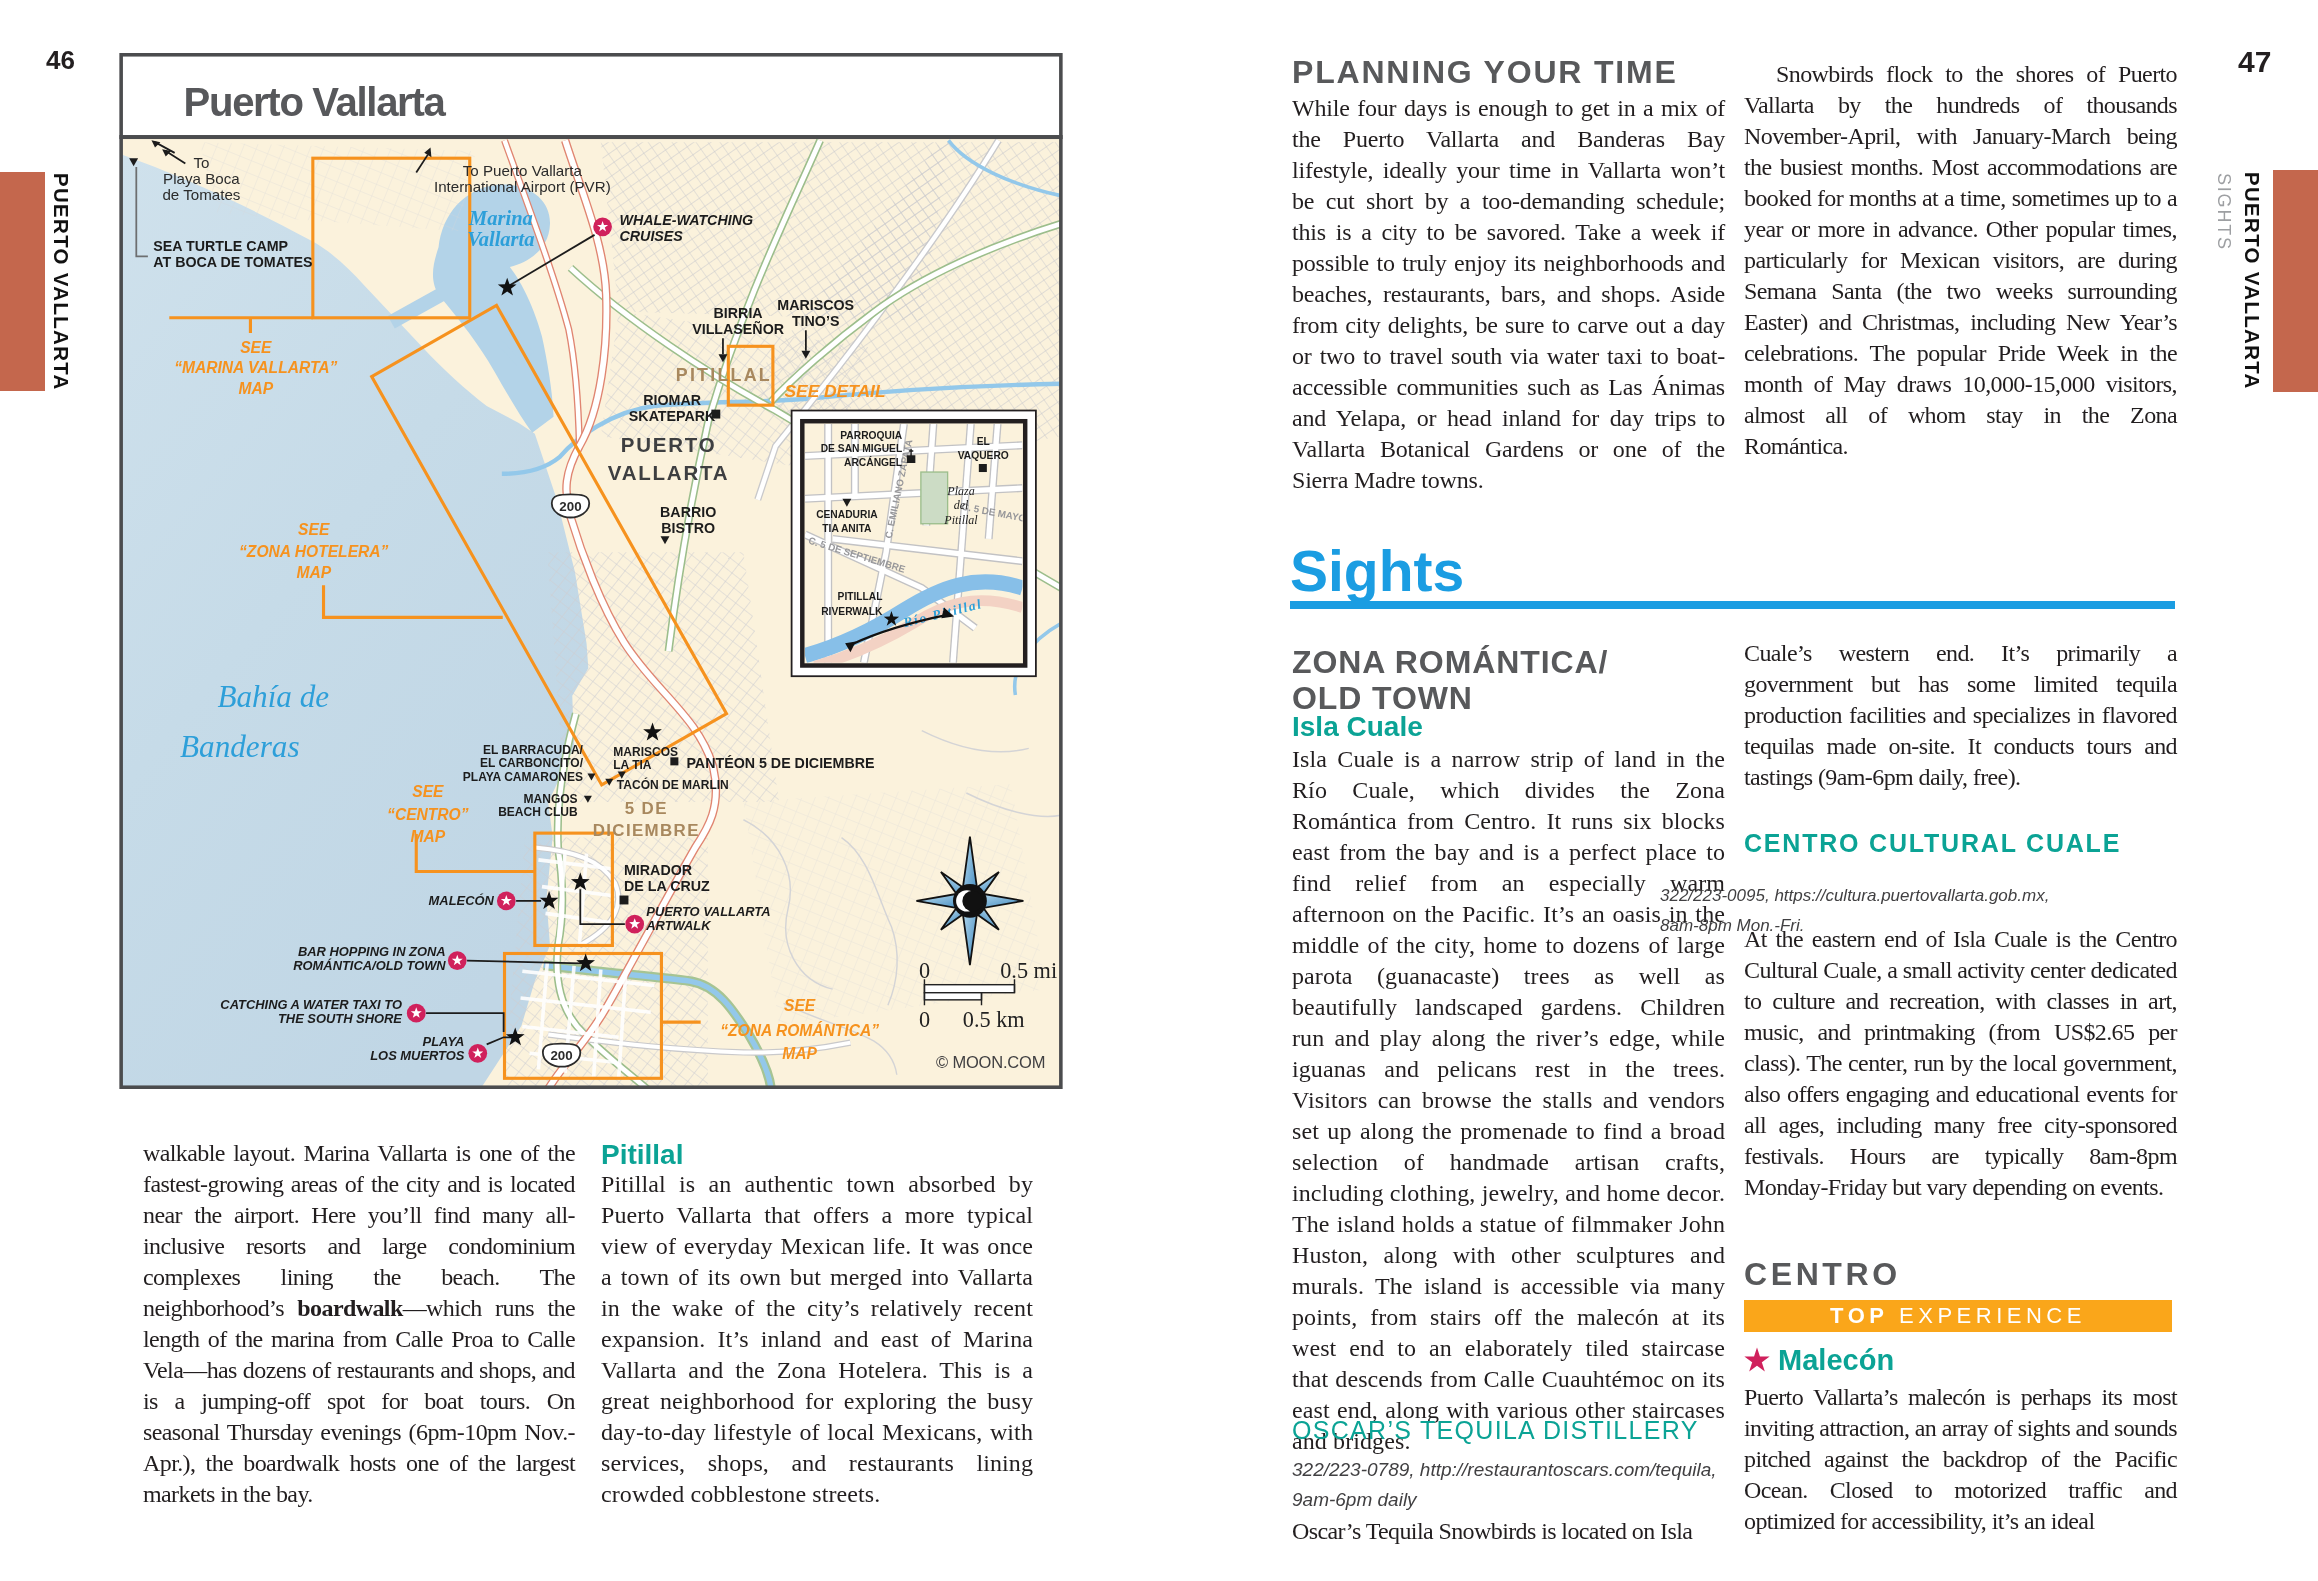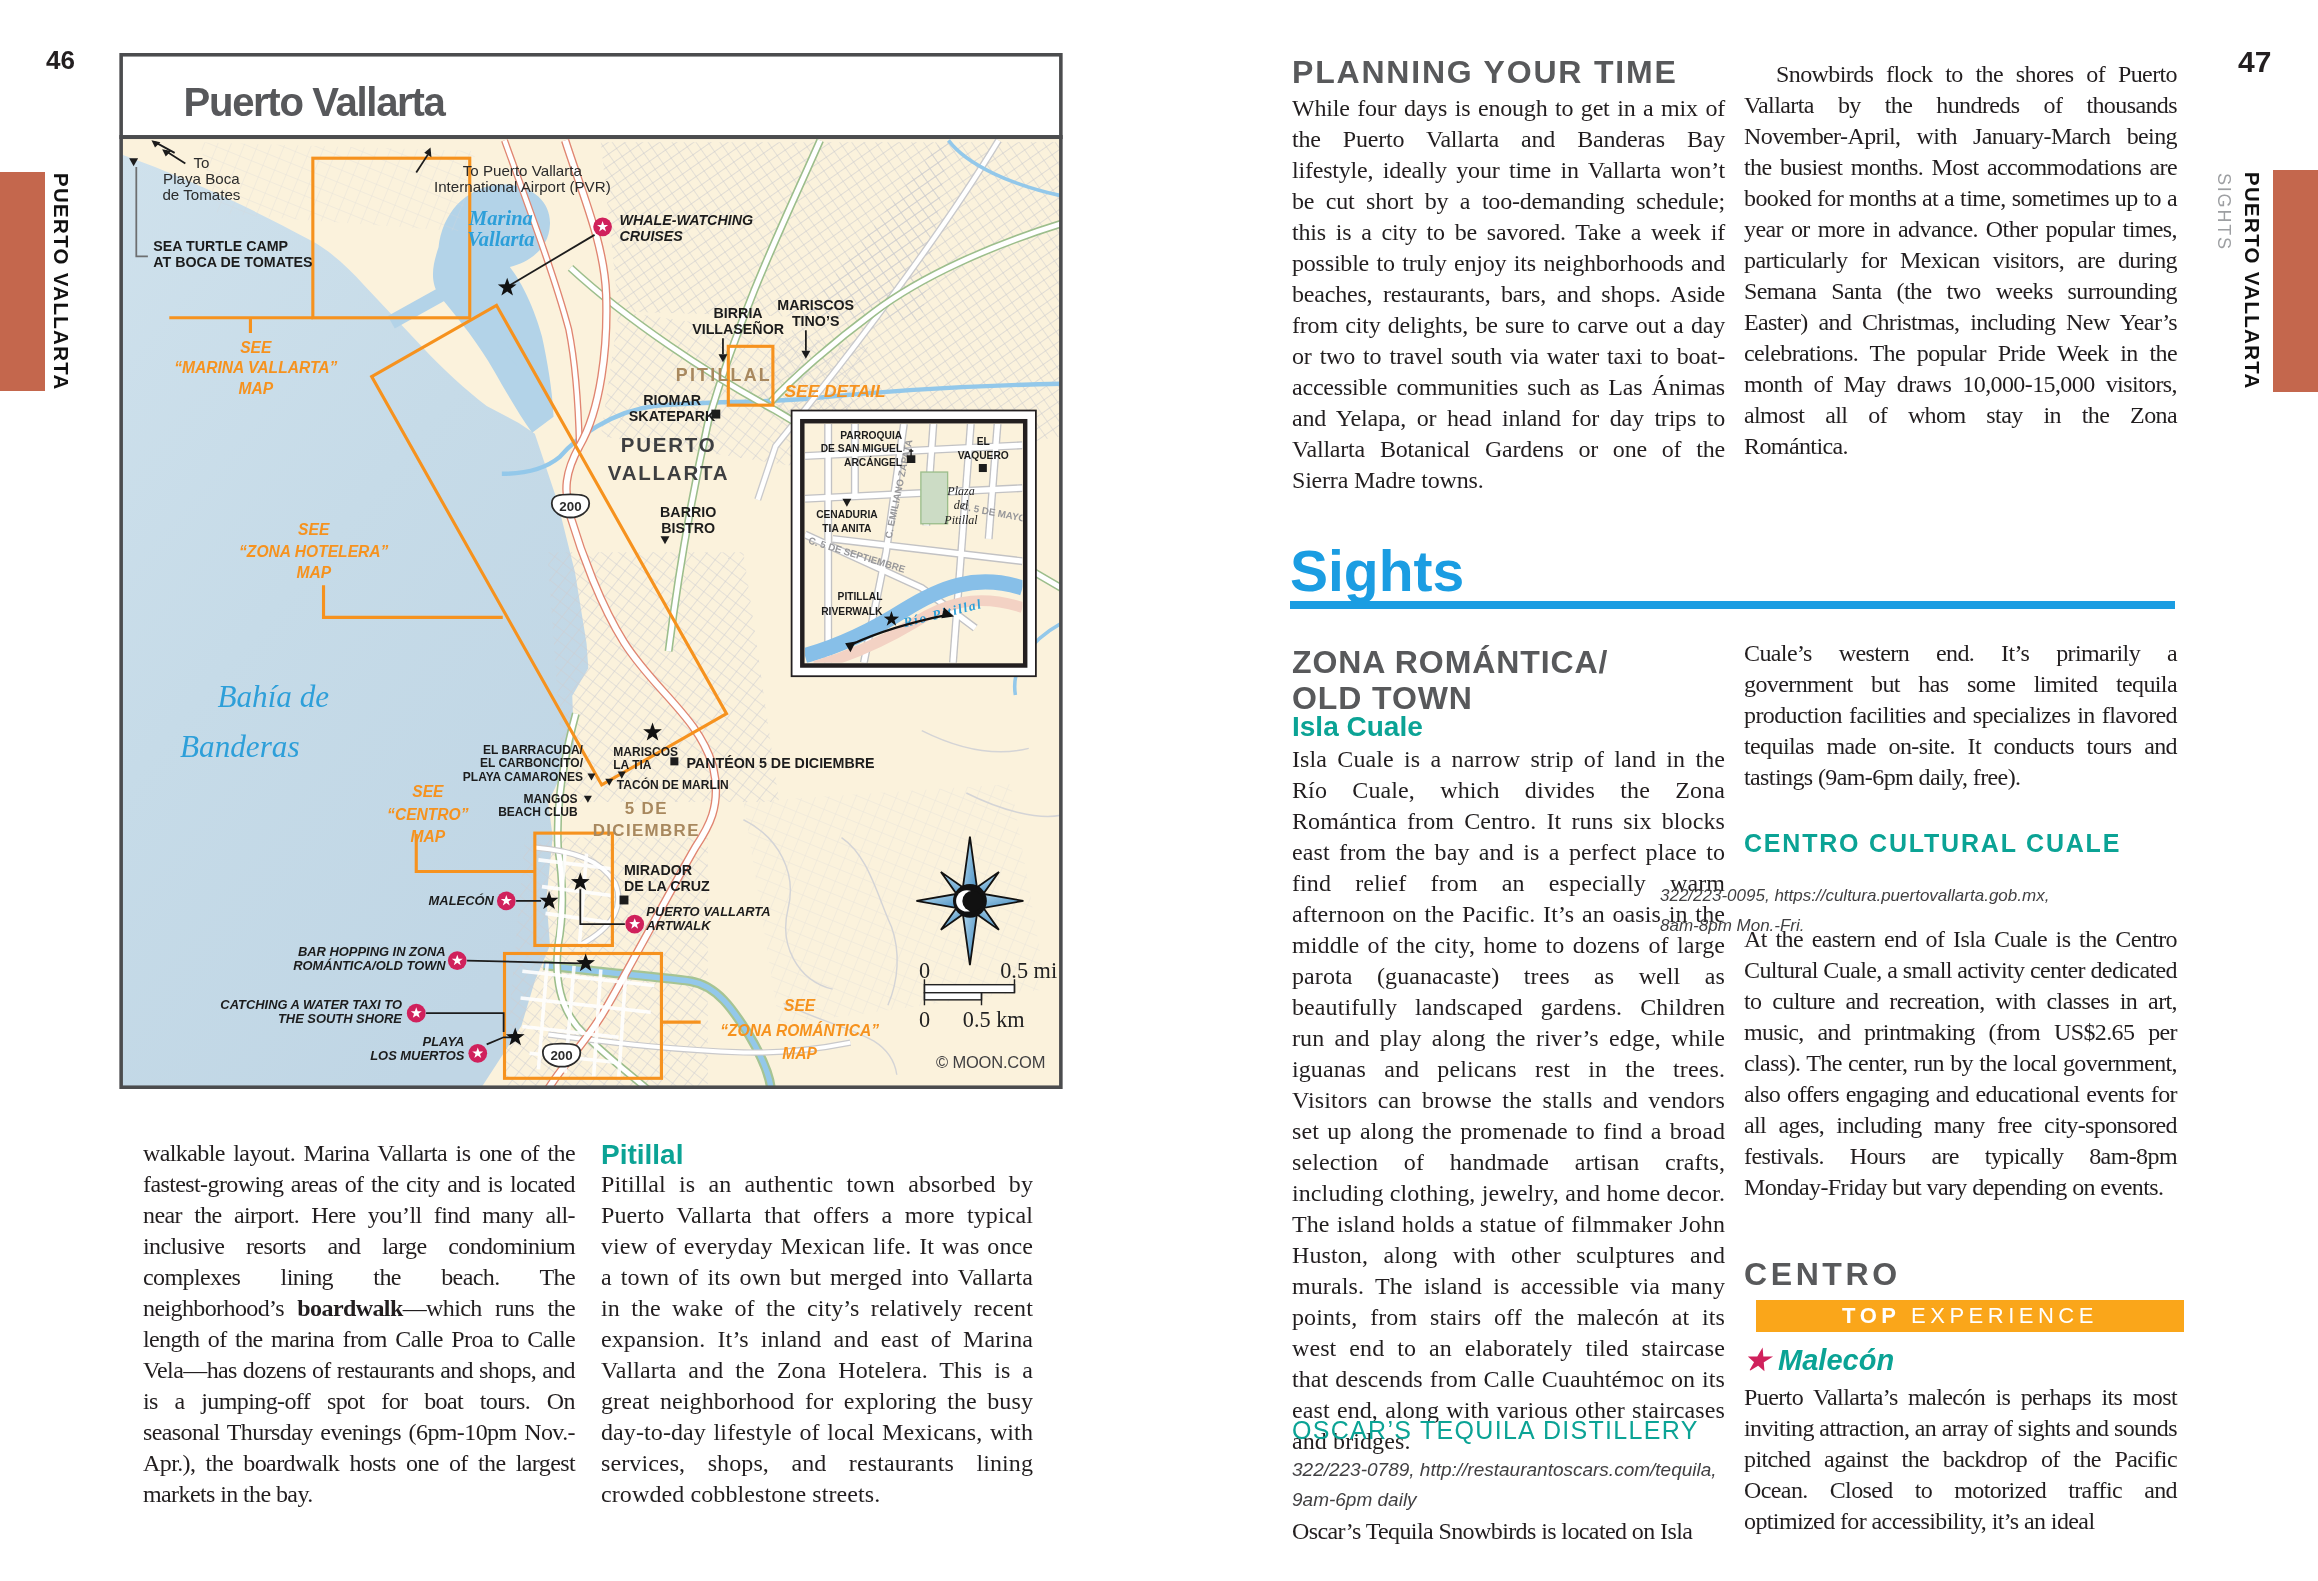--- a/index.html
+++ b/index.html
@@ -488,18 +488,18 @@
 <div class="abs body-col" style="left:1744px;top:638px;width:433px;">Cuale’s western end. It’s primarily a government but has some limited tequila production facilities and specializes in flavored tequilas made on-site. It conducts tours and tastings (9am-6pm daily, free).</div>
 
 <div class="abs teal" style="left:1744px;top:829px;font-size:25px;font-weight:bold;letter-spacing:1.8px;">CENTRO CULTURAL CUALE</div>
 
 <div class="abs" style="left:1660px;top:871px;font-size:17px;line-height:30px;font-style:italic;color:#414042;white-space:nowrap;margin-top:10px;">322/223-0095, https://cultura.puertovallarta.gob.mx,<br>8am-8pm Mon.-Fri.</div>
 
 <div class="abs body-col" style="left:1744px;top:924px;width:433px;">At the eastern end of Isla Cuale is the Centro Cultural Cuale, a small activity center dedicated to culture and recreation, with classes in art, music, and printmaking (from US$2.65 per class). The center, run by the local government, also offers engaging and educational events for all ages, including many free city-sponsored festivals. Hours are typically 8am-8pm Monday-Friday but vary depending on events.</div>
 
 <div class="abs gray-head" style="left:1744px;top:1256px;font-size:32px;letter-spacing:3.6px;">CENTRO</div>
 
-<div class="abs" style="left:1744px;top:1300px;width:428px;height:32px;background:#faa61a;color:#ffffff;text-align:center;font-size:22px;letter-spacing:4.5px;line-height:32px;margin-left:12px;"><b>TOP</b> EXPERIENCE</div>
-
-<div class="abs" style="left:1744px;top:1343px;font-size:29px;font-weight:bold;font-style:italic;"><span style="color:#d0215c;">★ </span><span class="teal">Malecón</span></div>
+<div class="abs" style="left:1744px;top:1300px;width:428px;height:32px;background:#faa61a;color:#ffffff;text-align:center;font-size:22px;letter-spacing:4.5px;line-height:32px;"><b>TOP</b> EXPERIENCE</div>
+
+<div class="abs" style="left:1744px;top:1343px;font-size:29px;font-weight:bold;"><span style="color:#d0215c;">★ </span><span class="teal">Malecón</span></div>
 
 <div class="abs body-col" style="left:1744px;top:1382px;width:433px;">Puerto Vallarta’s malecón is perhaps its most inviting attraction, an array of sights and sounds pitched against the backdrop of the Pacific Ocean. Closed to motorized traffic and optimized for accessibility, it’s an ideal</div>
 
 
 </body></html>

